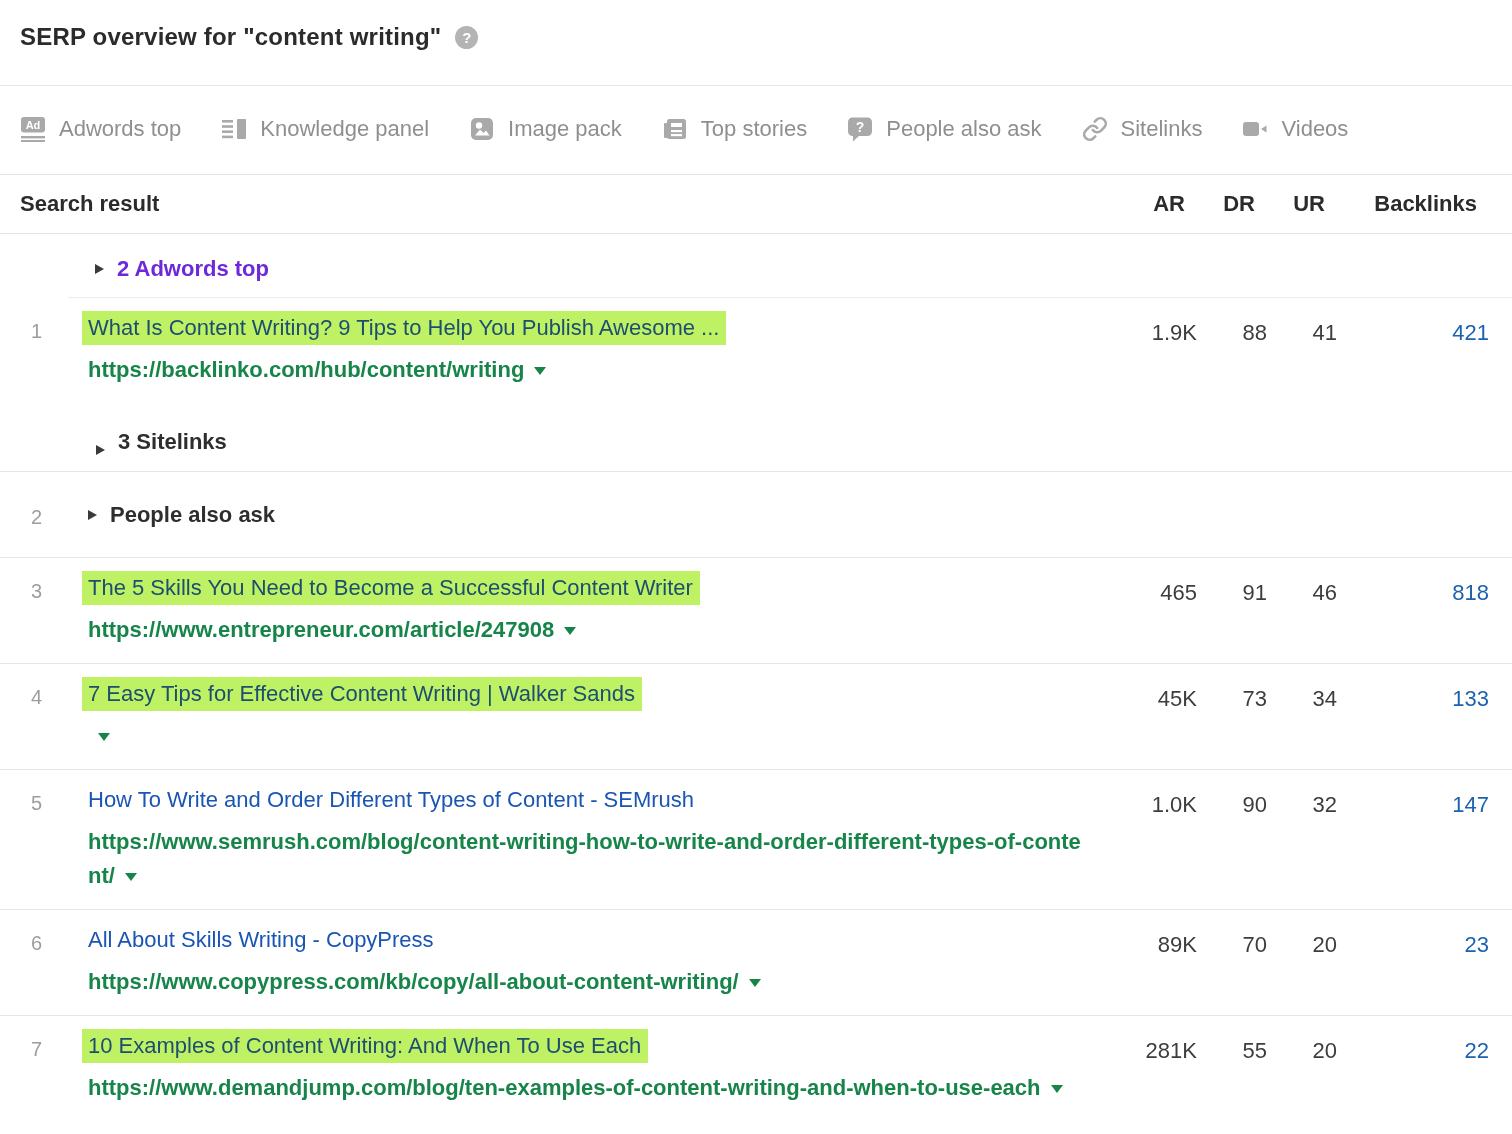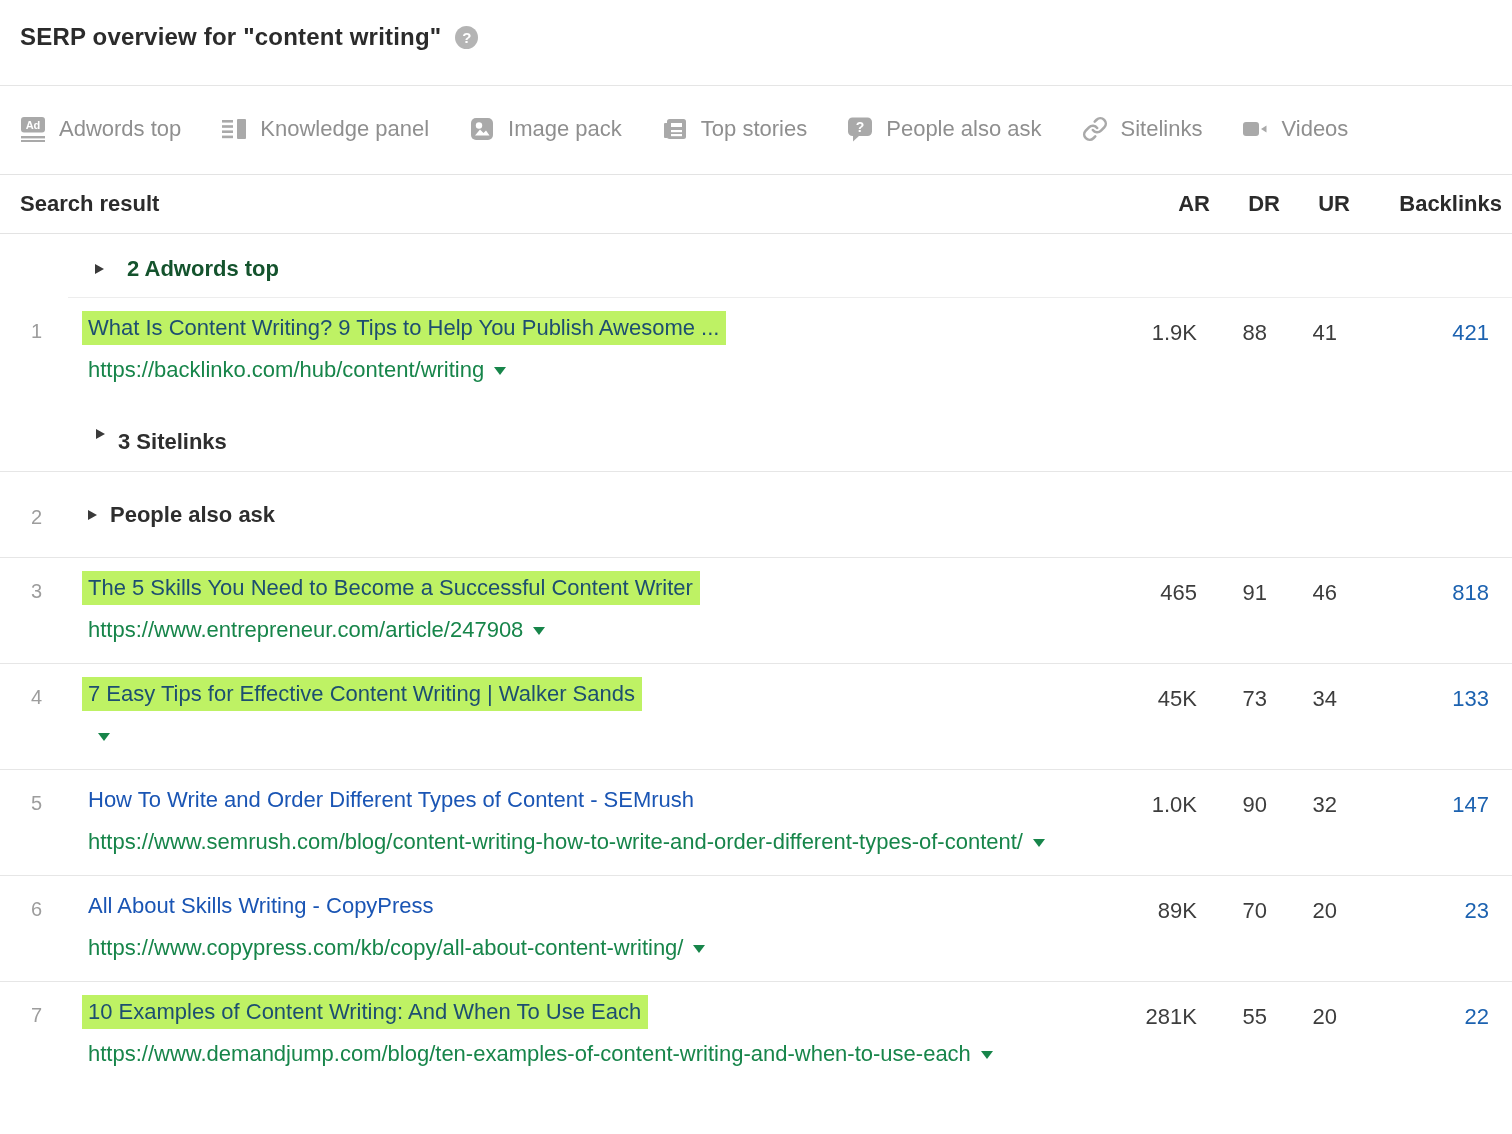--- a/index.html
+++ b/index.html
@@ -15,50 +15,50 @@
   .page-title { font-size:24px; font-weight:bold; color:#2b2b2b; letter-spacing:.2px; line-height:30px; }
   .help-icon { width:23px; height:23px; border-radius:50%; background:#b4b4b4; color:#fff;
                font-size:15px; font-weight:bold; display:flex; align-items:center; justify-content:center;
                margin-top:4px; flex:0 0 auto; }
   
   .toolbar { display:flex; align-items:flex-end; gap:40px; padding:30px 0 32px 20px;
              white-space:nowrap; overflow:hidden; width:1512px; }
   .tb-item { display:flex; align-items:center; gap:13px; color:#8f8f8f; font-size:22px; flex:0 0 auto; }
   .tb-icon { width:26px; height:26px; flex:0 0 auto; display:block; }
   
-  .thead { display:flex; align-items:center; height:60px; padding:0 10px 0 20px;
+  .thead { display:flex; align-items:center; height:60px; padding:0 35px 0 20px;
            border-top:1px solid #e3e3e3; border-bottom:1px solid #e3e3e3;
            font-size:22px; font-weight:bold; color:#2b2b2b; }
   .col-main { flex:1; }
   .col-ar { width:80px; text-align:right; }
   .col-dr { width:70px; text-align:right; }
   .col-ur { width:70px; text-align:right; }
   .col-bl { width:152px; text-align:right; }
   
   .section { border-bottom:1px solid #e6e6e6; }
-  .group-row { display:flex; align-items:center; gap:23px; padding:22px 0 15px 95px;
-               font-size:22px; font-weight:bold; color:#14532d; cursor:pointer; }
+  .group-row { display:flex; align-items:center; gap:13px; padding:22px 0 15px 95px;
+               font-size:22px; font-weight:bold; color:#6d28d9; cursor:pointer; }
   .inset-sep { border-top:1px solid #ededed; margin-left:68px; }
   .result-row { display:flex; padding:14px 23px 16px 20px; }
   .num { width:68px; flex:0 0 auto; padding:8px 0 0 11px; color:#9d9d9d; font-size:20px; }
   .main { flex:1; min-width:0; padding-right:24px; }
   .title-line { font-size:22px; line-height:31px; }
   a.title { color:#1a55b4; text-decoration:none; cursor:pointer; }
   a.title.hl { background:#bef264; color:#1d4e70; padding:4px 7px 5px 6px; margin-left:-6px;
                -webkit-box-decoration-break:clone; box-decoration-break:clone; }
-  .url-line { margin-top:10px; font-size:22px; line-height:34px; }
+  .url-line { margin-top:10px; font-size:22px; line-height:34px;font-weight:bold; }
   a.url { color:#17854a; text-decoration:none; word-break:break-all; cursor:pointer; }
   .tri-right { width:0; height:0; border-left:9px solid #3a3a3a;
                border-top:5.5px solid transparent; border-bottom:5.5px solid transparent; flex:0 0 auto; }
   .tri-down { display:inline-block; width:0; height:0; border-left:6px solid transparent;
               border-right:6px solid transparent; border-top:8px solid #17854a; margin-left:10px;
               vertical-align:middle; cursor:pointer; }
   .stat { padding-top:8px; font-size:22px; color:#3d3d3d; }
   .stat.col-bl a { color:#1c62b0; text-decoration:none; cursor:pointer; }
-  .sub-group { display:flex; align-items:flex-start; gap:13px; margin:26px 0 0 96px; padding-bottom:16px;
+  .sub-group { display:flex; align-items:flex-end; gap:13px; margin:26px 0 0 96px; padding-bottom:16px;
                font-size:22px; font-weight:bold; color:#2e2e2e; cursor:pointer; }
   .feature-row { display:flex; padding:26px 23px 28px 20px; }
   .feature-label { display:flex; align-items:center; gap:13px; font-size:22px; font-weight:bold;
                    color:#2e2e2e; padding-top:2px; cursor:pointer; }
 </style>
 </head>
 <body>
 
 <div class="page">
 

